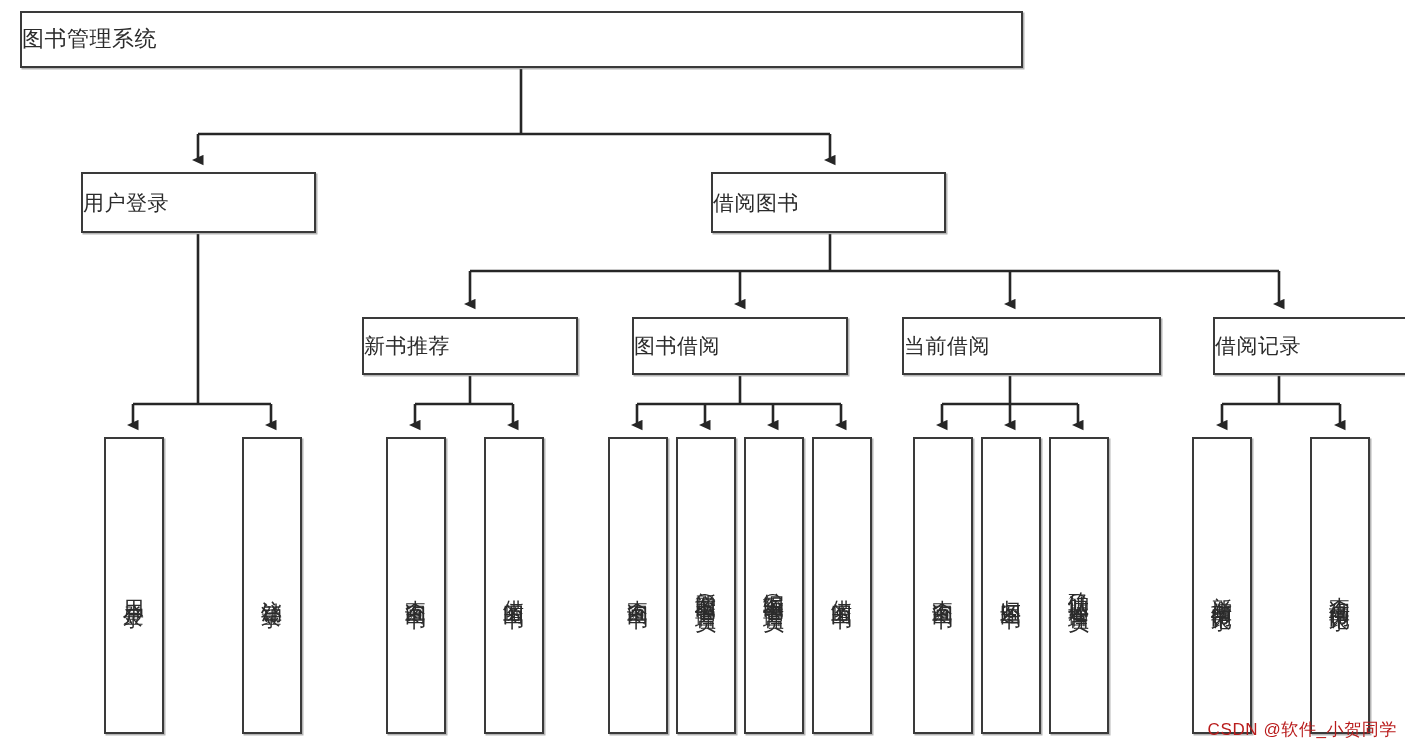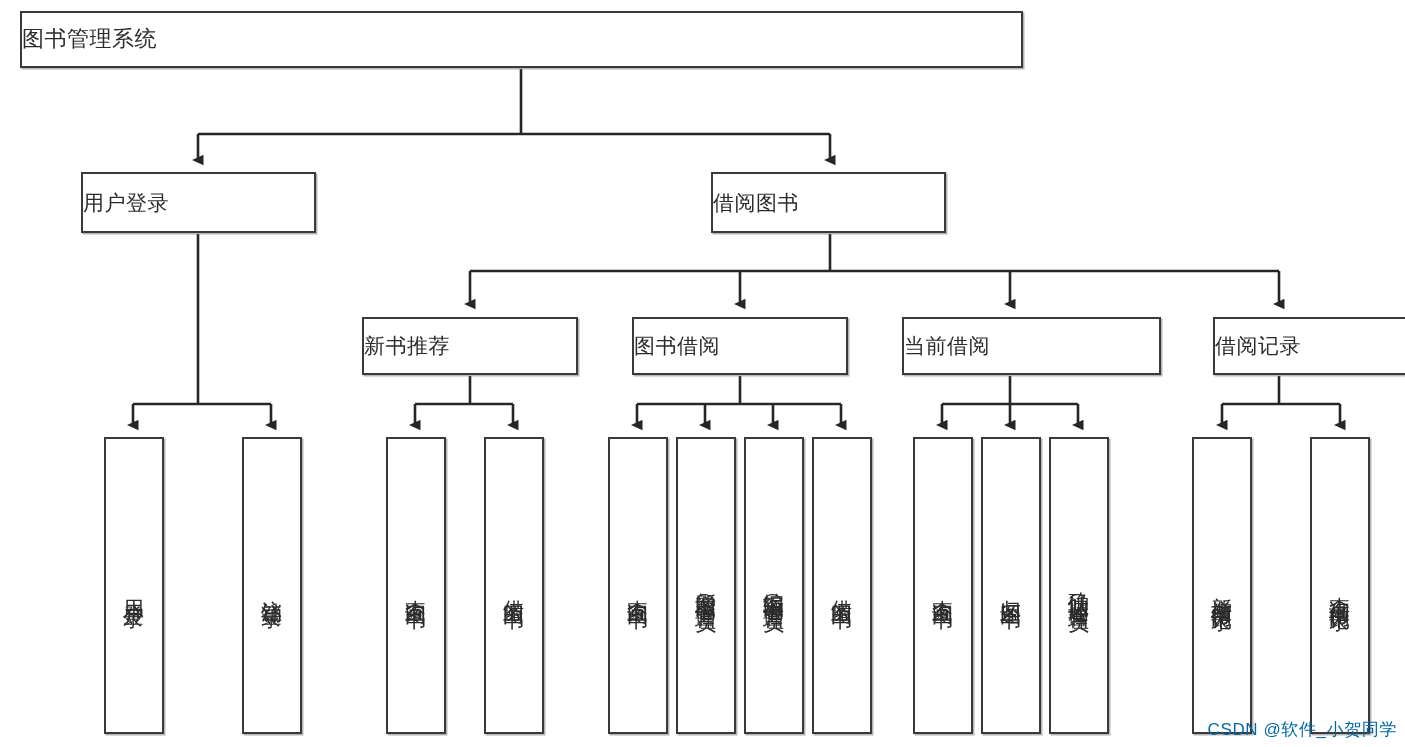--- a/index.html
+++ b/index.html
@@ -60,21 +60,21 @@
     font-size: 21px;
     letter-spacing: 3px;
     line-height: 1;
     max-height: 268px;
   }
   .watermark {
     position: absolute;
     right: 8px;
     bottom: 6px;
     font-size: 17px;
-    color: #0369a1;
+    color: #b91c1c;
     letter-spacing: 0.6px;
     white-space: nowrap;
     user-select: none;
   }
 </style>
 </head>
 <body>
 
 <div id="canvas">
 

